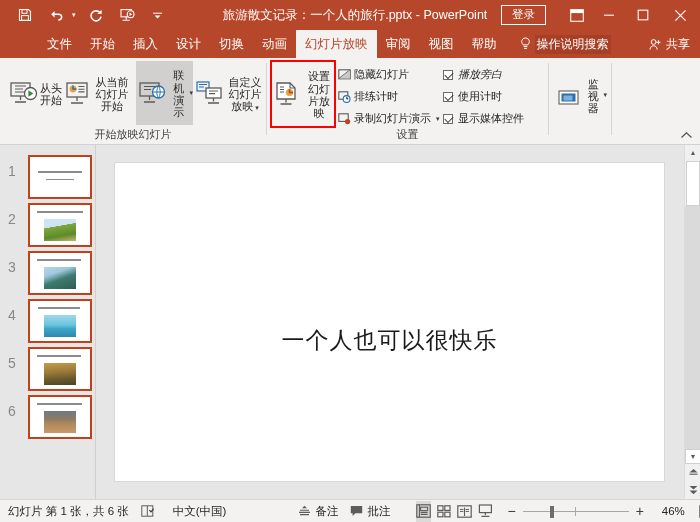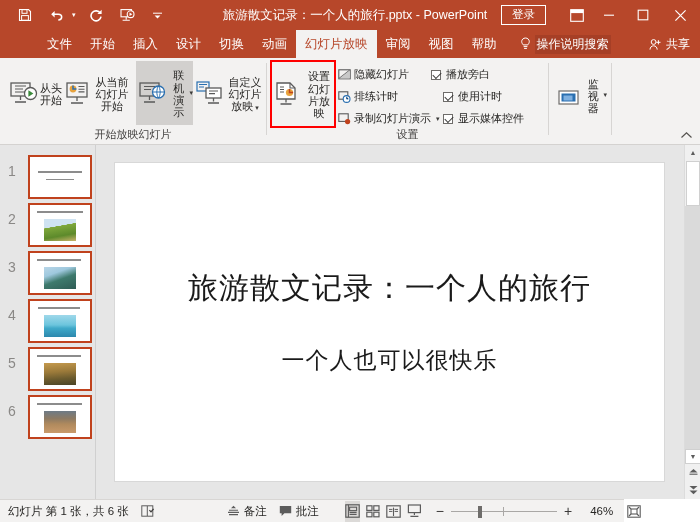--- a/index.html
+++ b/index.html
@@ -150,21 +150,21 @@
     display: flex; align-items: center; justify-content: center; font-size: 7px; color: #5c5c5c;
   }
   .vs-thumb { position: absolute; left: 1px; top: 16px; width: 14px; height: 45px; background: #ffffff; border: 1px solid #d0d0d0; }
   .vs-track { position: absolute; left: 0; top: 61px; width: 16px; height: 243px; background: #dadada; }
   .vs-btn-prev { top: 304px; background:#fff; border:1px solid #d0d0d0; }
   .vs-btn-pp { top: 320px; }
   .vs-btn-np { top: 337px; }
 
   
   .statusbar {
-    position: absolute; left: 0; top: 499px; width: 624px; height: 23px;
+    position: absolute; left: 0; top: 499px; width: 700px; height: 23px;
     background: #f3f2f1; border-top: 1px solid #d8d6d4;
     display: flex; align-items: center; font-size: 11.5px; color: #262523;
   }
   .sb-item { display: flex; align-items: center; height: 23px; padding: 0 6px; gap: 4px; white-space: nowrap; }
   .sb-sep { width: 1px; height: 14px; background: #d0cece; }
   .viewbtn {
     width: 26px; height: 21px; display: flex; align-items: center; justify-content: center;
   }
   .viewbtn.active { background: #dcdad8; }
   .zoom-wrap { display: flex; align-items: center; gap: 7px; height: 23px; }
@@ -375,21 +375,21 @@
         <span class="sico">
           <svg width="13" height="12" viewBox="0 0 13 12">
               <rect x="0.8" y="0.8" width="9.4" height="7.6" fill="none" stroke="#5a5a5a" stroke-width="1.1"></rect>
               <circle cx="9.6" cy="8.6" r="2.6" fill="#c0421d"></circle>
             </svg>
         </span>
         <span>录制幻灯片演示</span>
         <span class="dncaret" style="margin-left:5px">▾</span>
       </div>
 
-      <div class="smallrow" style="left:164px; top:7px;">
+      <div class="smallrow" style="left:176px; top:7px;font-style:italic;">
         <span class="chk on"></span>
         <span>播放旁白</span>
       </div>
       <div class="smallrow" style="left:176px; top:29px;">
         <span class="chk on"></span>
         <span>使用计时</span>
       </div>
       <div class="smallrow" style="left:176px; top:51px;">
         <span class="chk on"></span>
         <span>显示媒体控件</span>
@@ -471,21 +471,20 @@
         <div class="thumb-num">6</div>
         <div class="thumb-frame">
           <div class="th-line" style="left:7px; top:6px; width:45px;"></div>
           <div class="th-img e" style="left:14px; top:14px; width:32px; height:22px;"></div>
         </div>
       </div>
     </div>
 
     <div class="slidearea">
       <div class="slide">
-        <div class="slide-title">旅游散文记录：一个人的旅行</div>
         <div class="slide-sub">一个人也可以很快乐</div>
       </div>
     </div>
 
     <div class="vscroll">
       <div class="vs-arrow" style="top:0;">▲</div>
       <div class="vs-thumb"></div>
       <div class="vs-track"></div>
       <div class="vs-arrow vs-btn-prev">▼</div>
       <div class="vs-arrow vs-btn-pp">
@@ -505,20 +504,21 @@
 
   <div class="statusbar">
     <div class="sb-item" style="padding-left:8px;">幻灯片 第 1 张，共 6 张</div>
     <div class="sb-item">
       <svg width="14" height="13" viewBox="0 0 14 13">
           <rect x="0.8" y="0.8" width="11" height="10.4" fill="none" stroke="#5c5c5c" stroke-width="1"></rect>
           <path d="M6.3 1v10" stroke="#5c5c5c" stroke-width="1"></path>
           <path d="M8.4 5.2l1.6 1.7 2.6-3" fill="none" stroke="#3b3a39" stroke-width="1.2"></path>
         </svg>
     </div>
+    <div class="sb-item" style="margin-left:6px;">中文(中国)</div>
 
     <div class="sb-item" style="margin-left:60px;">
       <svg width="13" height="12" viewBox="0 0 13 12">
           <path d="M6.5 0.8 9 3.2H4z" fill="#5c5c5c"></path>
           <path d="M2 5.2h9M1 7.4h11M2 9.6h9" stroke="#5c5c5c" stroke-width="1.1"></path>
         </svg>
       <span>备注</span>
     </div>
     <div class="sb-item">
       <svg width="13" height="12" viewBox="0 0 13 12">

